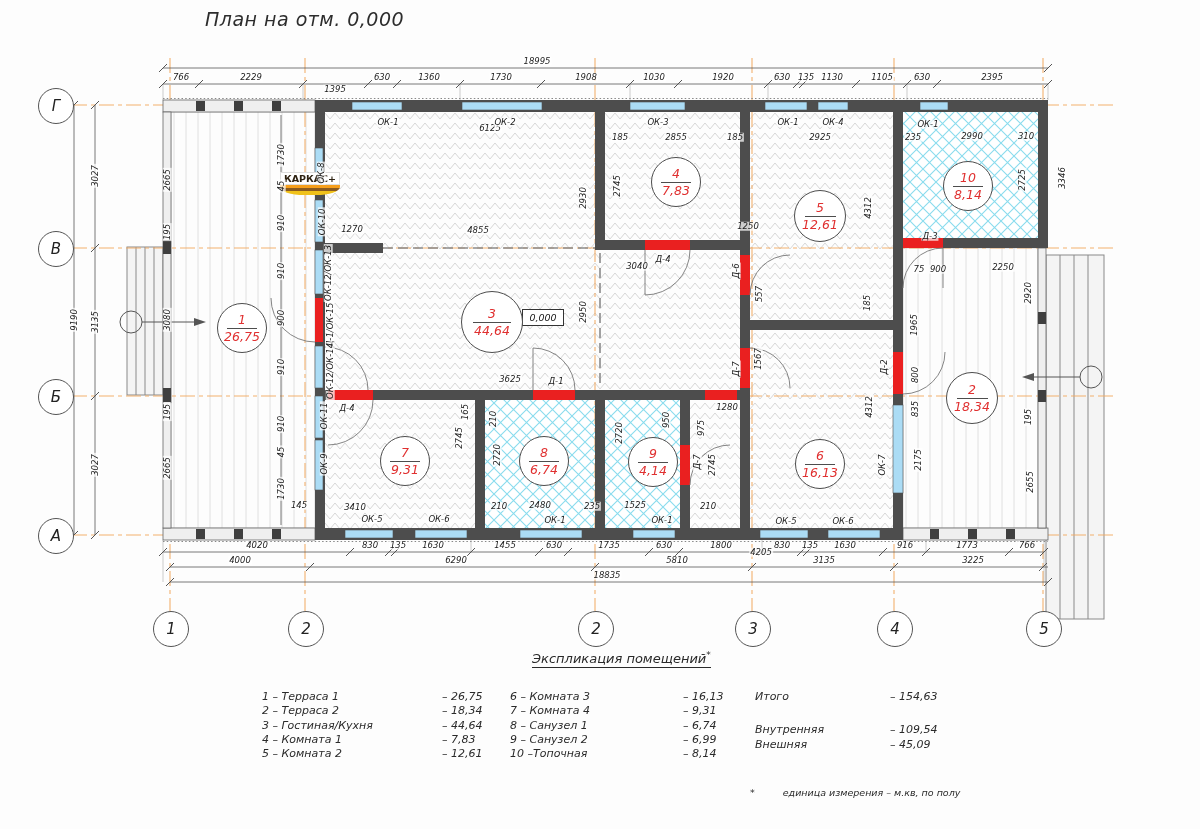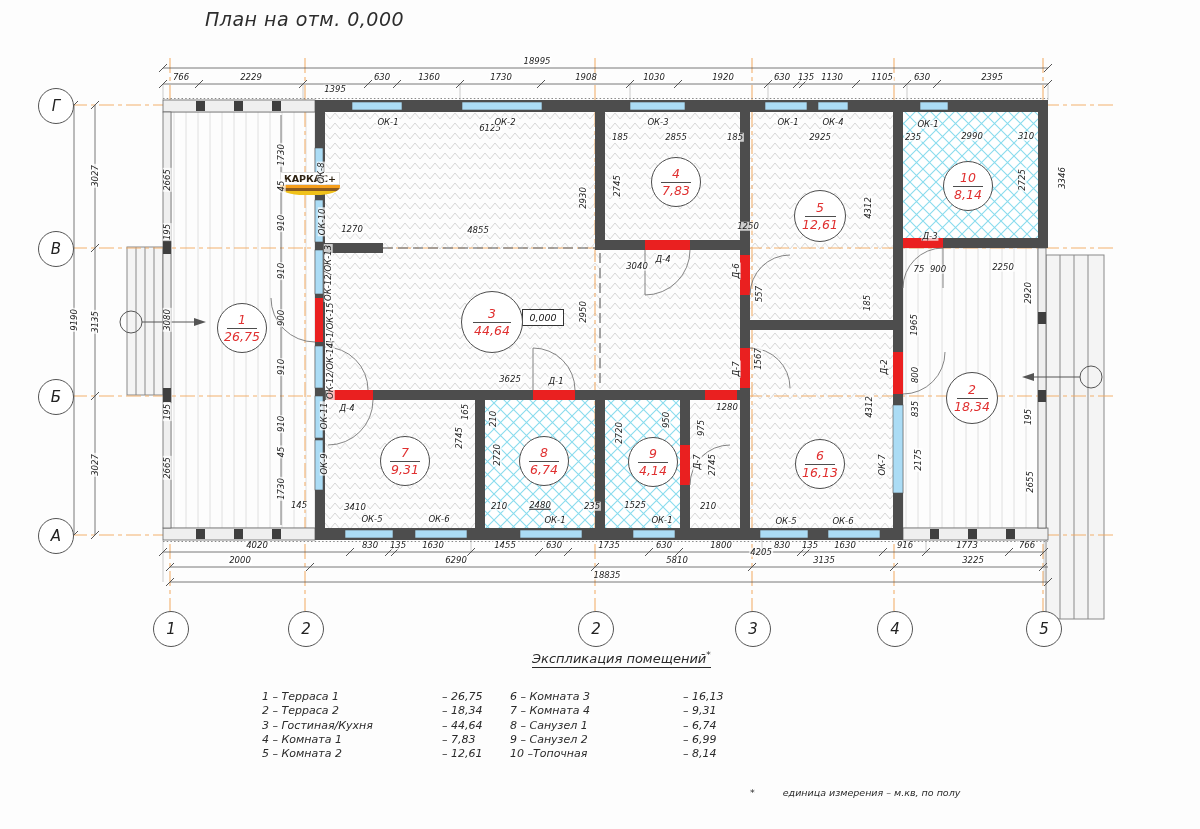--- a/index.html
+++ b/index.html
@@ -256,20 +256,34 @@
         </div>
         <div class="leg-row">
           <span class="lab">9 – Санузел 2</span>
           <span class="val">– 6,99</span>
         </div>
         <div class="leg-row">
           <span class="lab">10 –Топочная</span>
           <span class="val">– 8,14</span>
         </div>
       </div>
+    <div id="totals" class="leg-col" style="left:755px;--labw:135px">
+        <div class="leg-row">
+          <span class="lab">Итого</span>
+          <span class="val">– 154,63</span>
+        </div>
+        <div class="leg-row gap">
+          <span class="lab">Внутренняя</span>
+          <span class="val">– 109,54</span>
+        </div>
+        <div class="leg-row">
+          <span class="lab">Внешняя</span>
+          <span class="val">– 45,09</span>
+        </div>
+      </div>
     <div class="footnote">
       <span class="fstar">*</span><span class="ftext">единица измерения – м.кв,  по полу</span>
     </div>
   <span class="dim" style="left: 537px; top: 61px;">18995</span>
       <span class="dim" style="left: 181px; top: 77px;">766</span>
       <span class="dim" style="left: 251px; top: 77px;">2229</span>
       <span class="dim" style="left: 335px; top: 77px; margin-top: 12px;">1395</span>
       <span class="dim" style="left: 382px; top: 77px;">630</span>
       <span class="dim" style="left: 429px; top: 77px;">1360</span>
       <span class="dim" style="left: 501px; top: 77px;">1730</span>
@@ -290,21 +304,21 @@
       <span class="dim" style="left: 554px; top: 545px;">630</span>
       <span class="dim" style="left: 609px; top: 545px;">1735</span>
       <span class="dim" style="left: 664px; top: 545px;">630</span>
       <span class="dim" style="left: 721px; top: 545px; text-align: center;">1800</span>
       <span class="dim" style="left: 782px; top: 545px;">830</span>
       <span class="dim" style="left: 810px; top: 545px;">135</span>
       <span class="dim" style="left: 845px; top: 545px;">1630</span>
       <span class="dim" style="left: 905px; top: 545px;">916</span>
       <span class="dim" style="left: 967px; top: 545px;">1773</span>
       <span class="dim" style="left: 1027px; top: 545px;">766</span>
-      <span class="dim" style="left: 240px; top: 560px;">2000</span>
+      <span class="dim" style="left: 240px; top: 560px;">4000</span>
       <span class="dim" style="left: 456px; top: 560px;">6290</span>
       <span class="dim" style="left: 677px; top: 560px;">5810</span>
       <span class="dim" style="left: 824px; top: 560px;">3135</span>
       <span class="dim" style="left: 973px; top: 560px;">3225</span>
       <span class="dim" style="left: 607px; top: 575px;">18835</span>
       <span class="dim rot" style="left: 95px; top: 176px;">3027</span>
       <span class="dim rot" style="left: 95px; top: 322px;">3135</span>
       <span class="dim rot" style="left: 95px; top: 465px;">3027</span>
       <span class="dim rot" style="left: 74px; top: 320px;">9190</span>
       <span class="dim rot" style="left: 167px; top: 180px;">2665</span>
@@ -360,21 +374,21 @@
       <span class="dim rot" style="left: 666px; top: 420px;">950</span>
       <span class="dim rot" style="left: 712px; top: 465px;">2745</span>
       <span class="dim" style="left: 761px; top: 506px; margin-top: 46px;">4205</span>
       <span class="dim" style="left: 708px; top: 506px;">210</span>
       <span class="dim rot" style="left: 465px; top: 412px;">165</span>
       <span class="dim rot" style="left: 459px; top: 438px;">2745</span>
       <span class="dim" style="left: 355px; top: 507px;">3410</span>
       <span class="dim rot" style="left: 493px; top: 419px;">210</span>
       <span class="dim rot" style="left: 497px; top: 455px;">2720</span>
       <span class="dim" style="left: 499px; top: 506px;">210</span>
-      <span class="dim" style="left: 540px; top: 505px; text-decoration: underline;">2480</span>
+      <span class="dim" style="left: 540px; top: 505px;">2480</span>
       <span class="dim" style="left: 592px; top: 506px;">235</span>
       <span class="dim rot" style="left: 619px; top: 433px;">2720</span>
       <span class="dim" style="left: 635px; top: 505px;">1525</span>
       <span class="dim op" style="left: 388px; top: 122px;">ОК-1</span>
       <span class="dim op" style="left: 505px; top: 122px;">ОК-2</span>
       <span class="dim op" style="left: 658px; top: 122px;">ОК-3</span>
       <span class="dim op" style="left: 788px; top: 122px;">ОК-1</span>
       <span class="dim op" style="left: 833px; top: 122px;">ОК-4</span>
       <span class="dim op" style="left: 928px; top: 124px;">ОК-1</span>
       <span class="dim op rot" style="left: 321px; top: 173px;">ОК-8</span>

